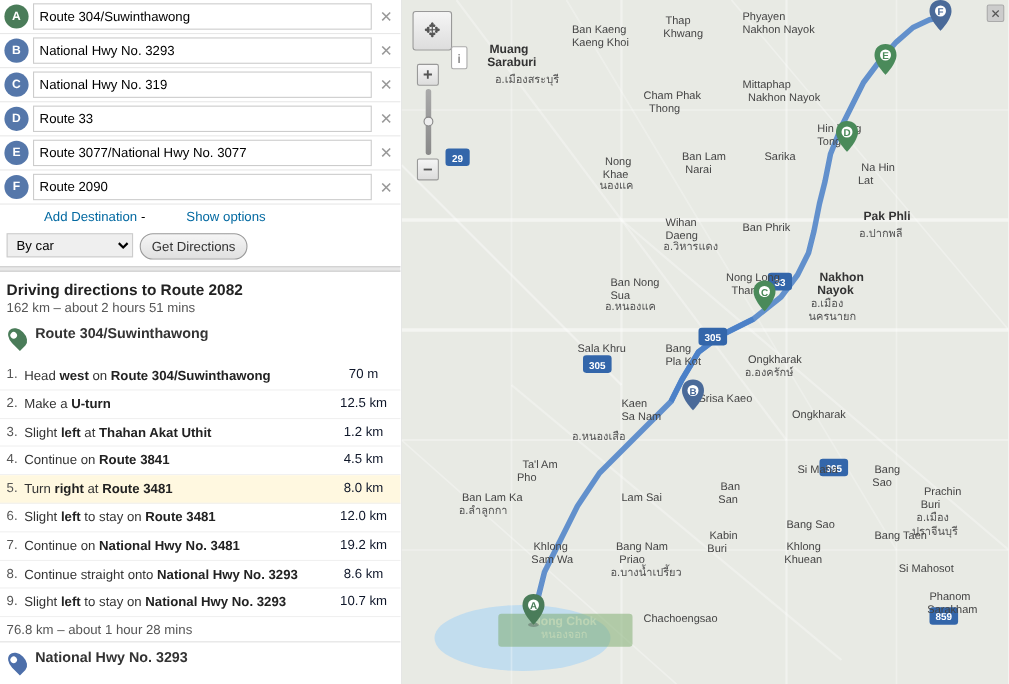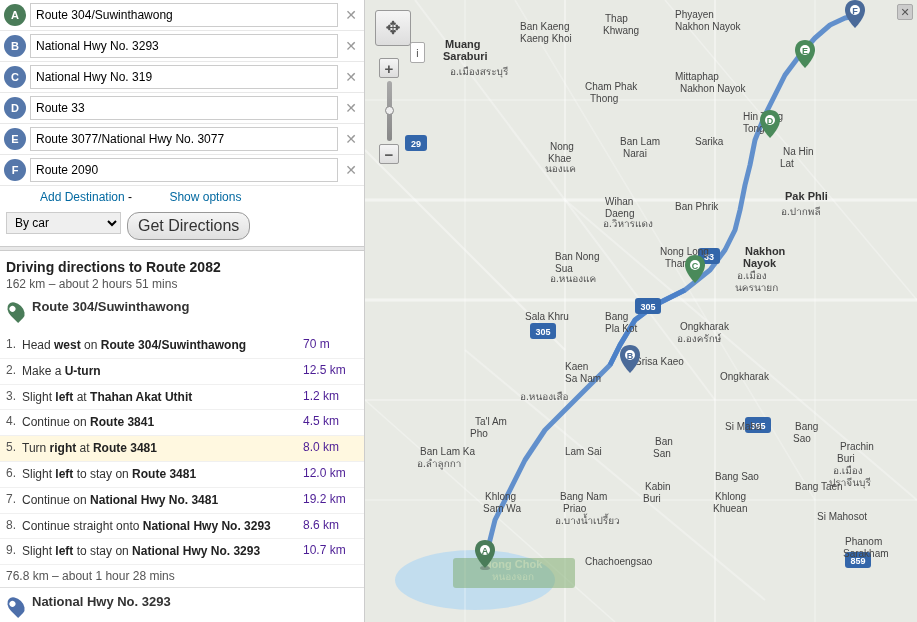--- a/index.html
+++ b/index.html
@@ -81,21 +81,21 @@
       font-size: 12px;
       padding: 2px 4px;
       border: 1px solid #ccc;
     }
 
     .get-directions-btn {
       background: linear-gradient(to bottom, #f5f5f5, #e0e0e0);
       border: 1px solid #999;
       border-radius: 12px;
       padding: 4px 10px;
-      font-size: 16px;
+      font-size: 12px;
       cursor: pointer;
       color: #333;
     }
 
     .resize-bar {
       width: 100%;
       height: 5px;
       background: #e8e8e8;
       border-top: 1px solid #ccc;
       border-bottom: 1px solid #ccc;
@@ -180,23 +180,23 @@
       flex: 1;
       font-size: 12px;
       color: #333;
       line-height: 1.4;
     }
 
     .step-text b { color: #222; }
 
     .step-dist {
       width: 55px;
-      text-align: left;
-      font-size: 12px;
-      color: #4c1d95;
+      text-align: center;
+      font-size: 12px;
+      color: #0f172a;
       flex-shrink: 0;
     }
 
     .subtotal-row {
       display: flex;
       padding: 4px 6px;
       font-size: 12px;
       color: #555;
       border-bottom: 1px solid #e0e0e0;
     }

